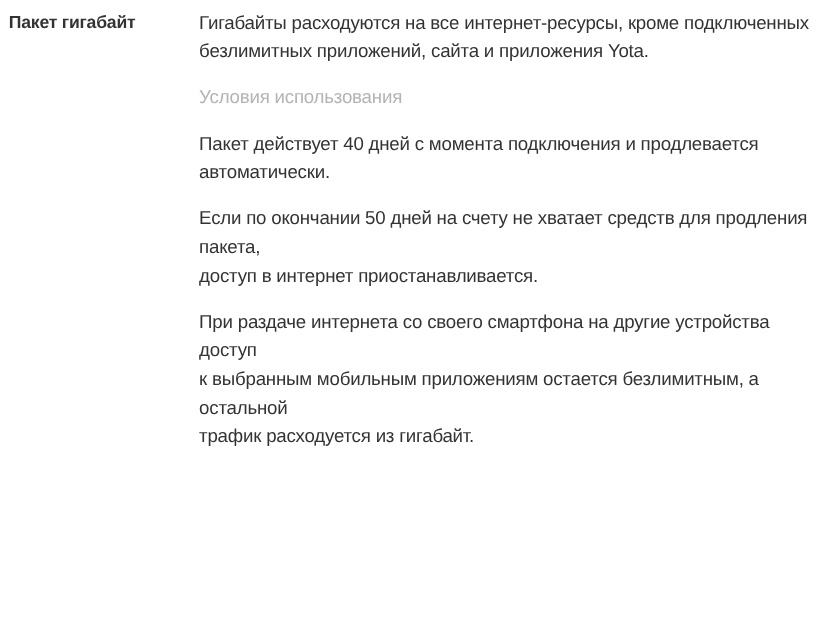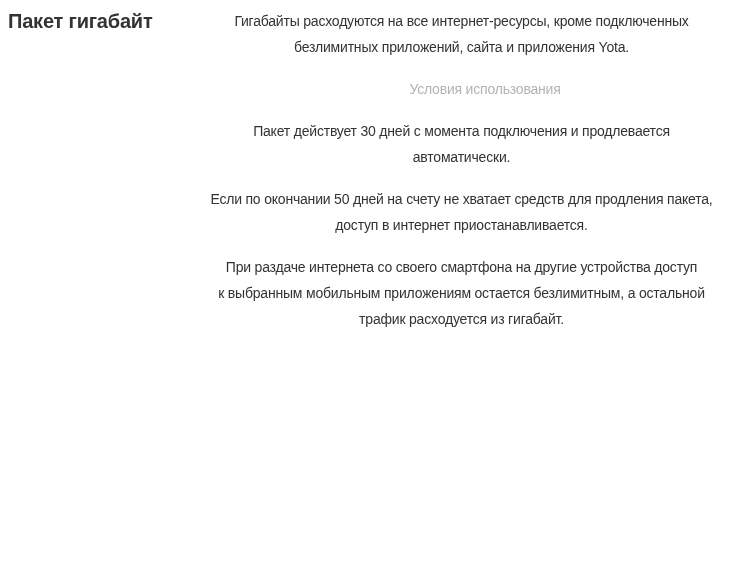--- a/index.html
+++ b/index.html
@@ -23,57 +23,55 @@
     align-items: flex-start;
     padding-top: 8px;
     width: 744px;
   }
   .label-col {
     width: 181px;
     flex: 0 0 181px;
     padding-left: 8px;
   }
   .section-title {
-    font-size: 20px;
+    font-size: 16px;
     font-weight: bold;
     line-height: 26px;
     letter-spacing: -0.2px;
     color: var(--text);
   }
   .content-col {
     flex: 1 1 auto;
     max-width: 563px;
     padding-right: 2px;
   }
   .content-col p {
-    font-size: 14px;
+    font-size: 17px;
     line-height: 26px;
     letter-spacing: -0.2px;
     margin: 0 0 16px 0;
     white-space: pre-line;
     color: var(--text);
-    text-align: center;
   }
   .content-col p.muted {
     color: var(--muted);
-    margin-left: 47px;
   }
 </style>
 </head>
 <body>
 
 <div class="section-row">
   <div class="label-col">
     <div class="section-title"><span>Пакет гигабайт</span></div>
   </div>
   <div class="content-col">
     <p>Гигабайты расходуются на все интернет-ресурсы, кроме подключенных
 безлимитных приложений, сайта и приложения Yota.</p>
     <p class="muted">Условия использования</p>
-    <p>Пакет действует 30 дней с момента подключения и продлевается
+    <p>Пакет действует 40 дней с момента подключения и продлевается
 автоматически.</p>
     <p>Если по окончании 50 дней на счету не хватает средств для продления пакета,
 доступ в интернет приостанавливается.</p>
     <p>При раздаче интернета со своего смартфона на другие устройства доступ
 к выбранным мобильным приложениям остается безлимитным, а остальной
 трафик расходуется из гигабайт.</p>
   </div>
 </div>
 
 </body></html>

